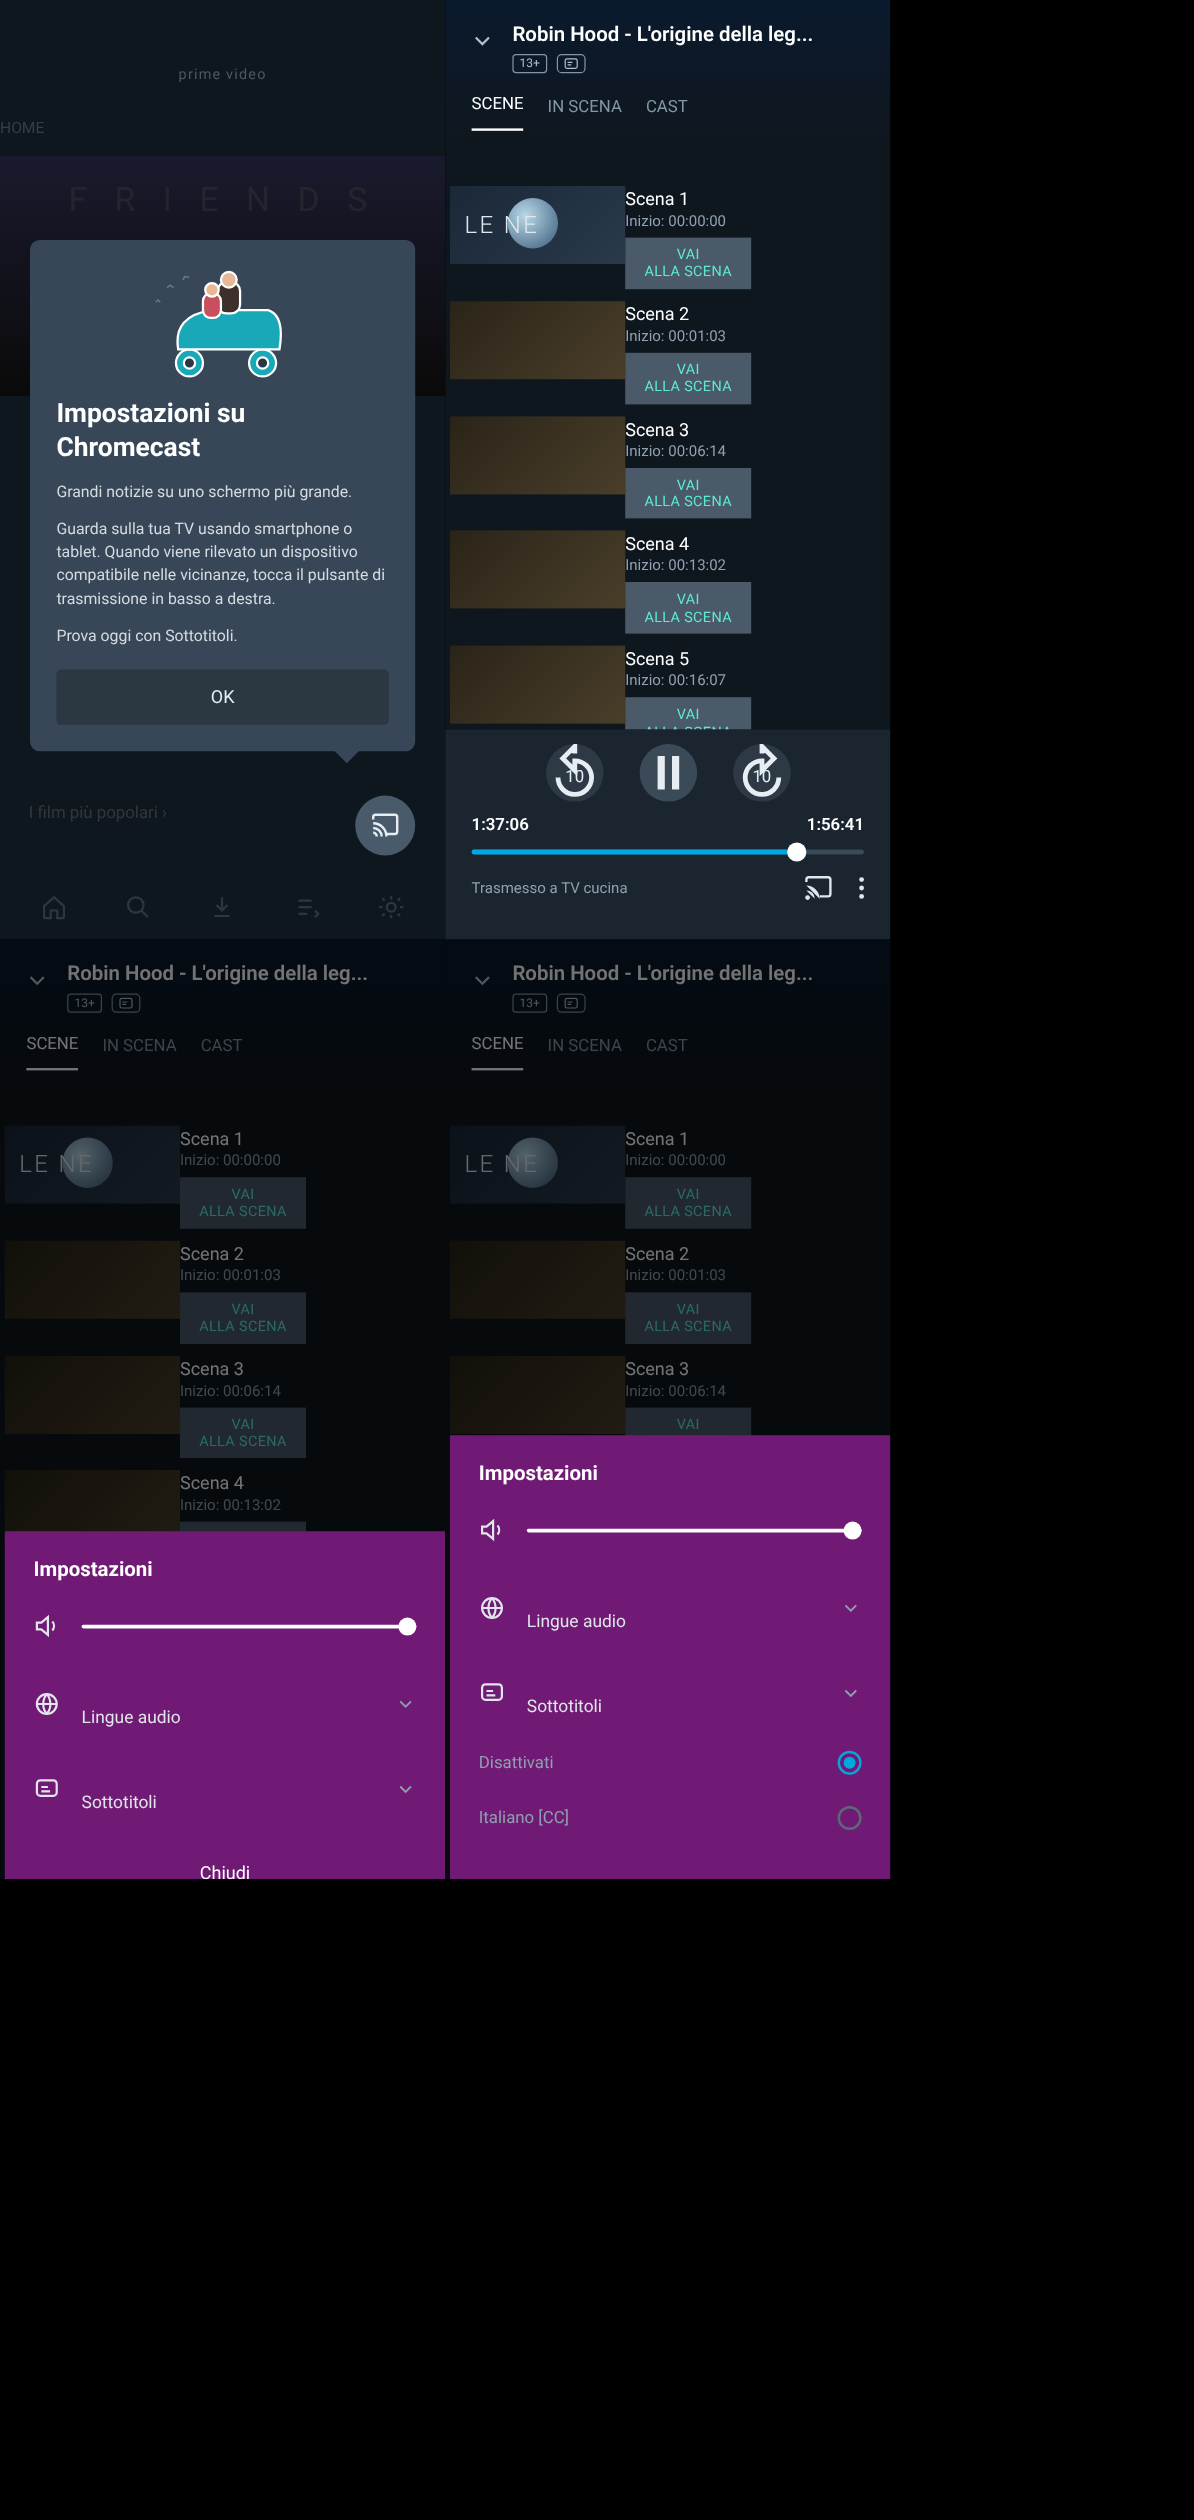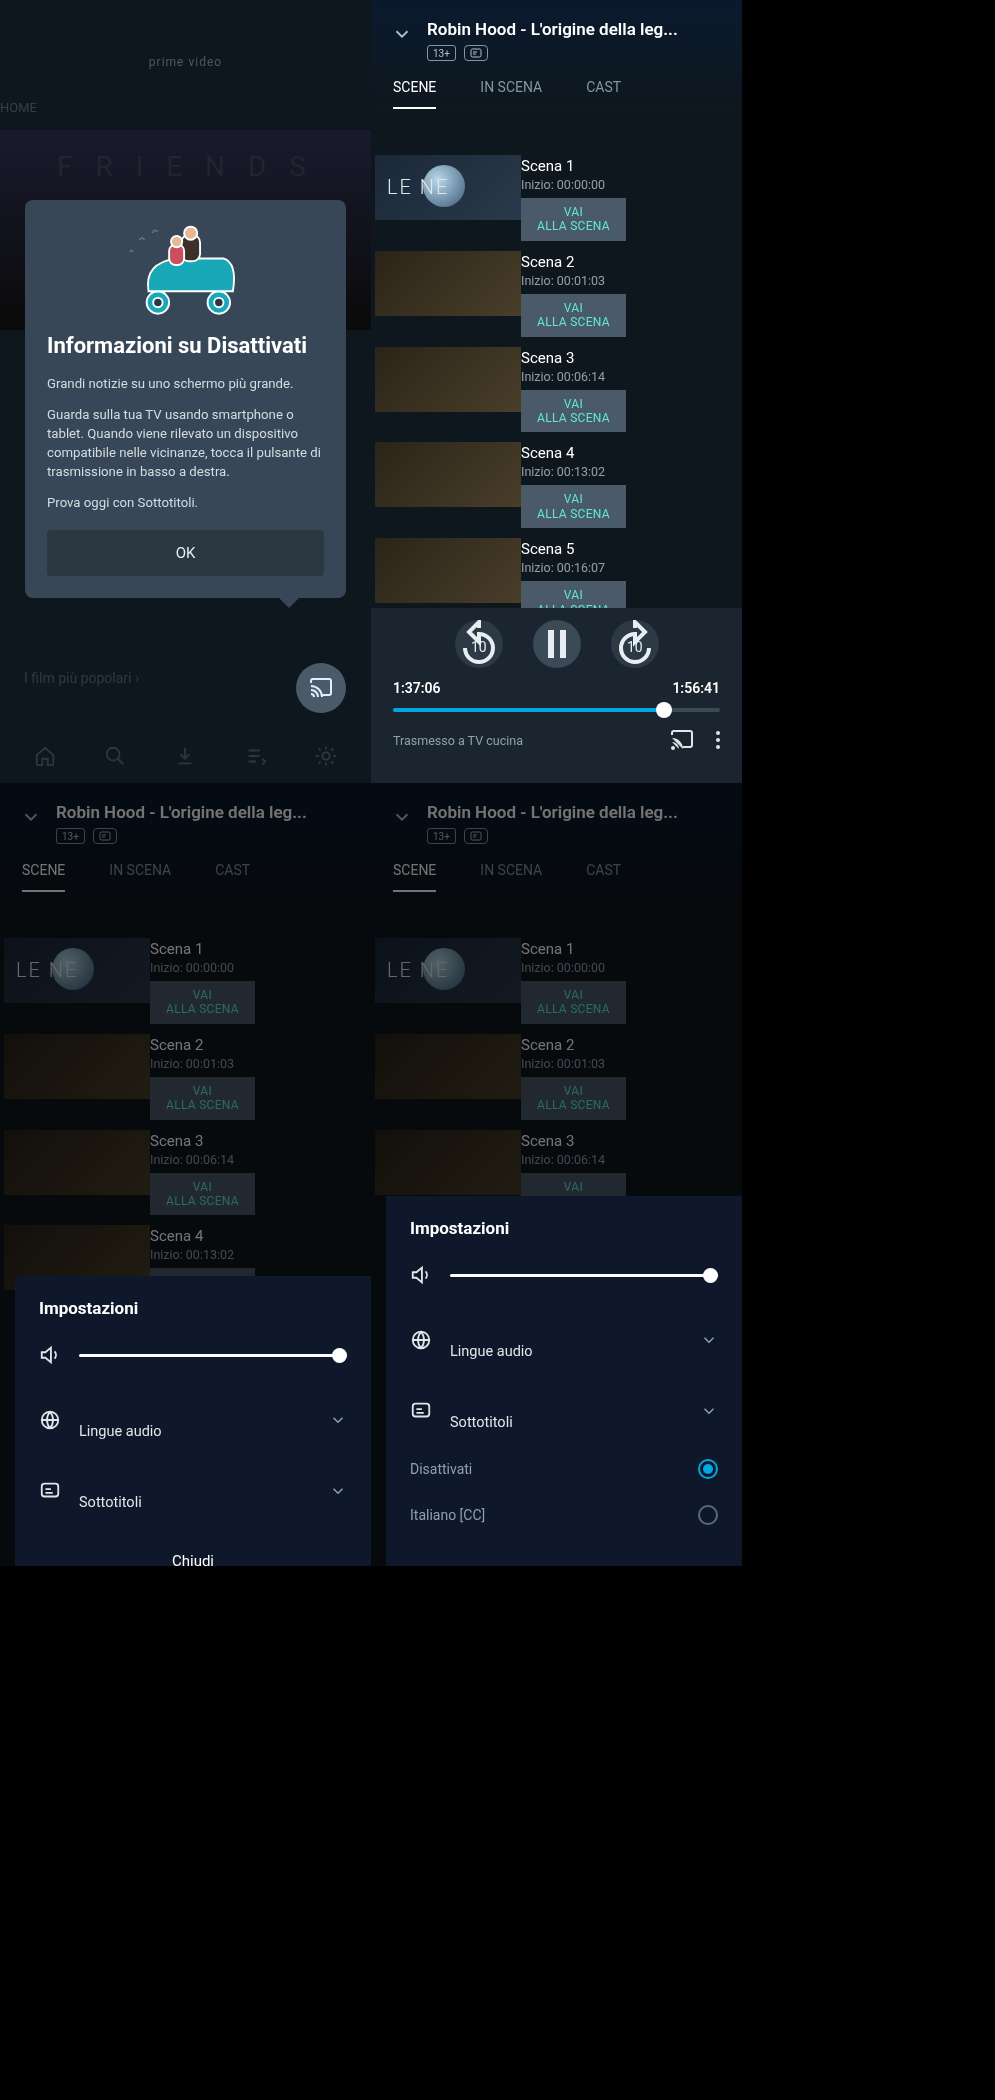--- a/index.html
+++ b/index.html
@@ -35,21 +35,21 @@
 
 
 .player { position:absolute; inset:0; background:linear-gradient(180deg,#0a1a2e 0%,#0f171e 15%,#0f171e 100%); color:#fff; }
 .player.dim::before { content:""; position:absolute; inset:0; background:rgba(0,0,0,0.55); z-index:5; pointer-events:none; }
 .pl-head { display:flex; align-items:flex-start; padding:18px 20px 0; gap:14px; }
 .pl-head .chev { width:22px; height:22px; color:#b3c0cc; flex-shrink:0; margin-top:5px; }
 .pl-title { font-size:17px; font-weight:600; line-height:1.3; }
 .pl-meta { display:flex; gap:8px; margin-top:5px; align-items:center; }
 .badge, .ccbadge { border:1px solid #8197a4; border-radius:3px; padding:0 5px; font-size:10px; color:#b3c0cc; height:16px; display:flex; align-items:center; }
 .ccbadge { border-radius:4px; }
-.tabs { display:flex; gap:44px; padding:18px 22px 0; font-size:14px; }
+.tabs { display:flex; gap:20px; padding:18px 22px 0; font-size:14px;align-items:flex-end; }
 .tab { color:#8197a4; padding-bottom:12px; }
 .tab.active { color:#fff; border-bottom:2px solid #fff; }
 .scene-list { position:absolute; top:150px; left:0; right:0; bottom:175px; overflow:hidden; }
 .scene-row { display:flex; padding:5px 4px; }
 .thumb { width:146px; height:65px; background:linear-gradient(135deg,#1a2838,#2a3a4a); flex-shrink:0; position:relative; overflow:hidden; }
 .thumb.leone::after { content:"LE   NE"; position:absolute; top:20px; left:12px; color:#e0e6ea; font-size:20px; font-weight:300; letter-spacing:2px; }
 .thumb.leone::before { content:""; position:absolute; top:10px; left:48px; width:42px; height:42px; border-radius:50%; background:radial-gradient(circle at 35% 35%,#b8d8e8,#3a5a78); }
 .thumb.gen { background:linear-gradient(135deg,#2a2418,#4a3e2a); }
 .scene-info { flex:1; }
 .scene-name { font-size:15px; color:#fff; margin-top:2px; }
@@ -65,21 +65,21 @@
 .seek-fill { position:absolute; left:0; top:0; bottom:0; background:#00a8e1; border-radius:2px; }
 .seek-dot { position:absolute; top:-6px; width:16px; height:16px; border-radius:50%; background:#fff; margin-left:-8px; }
 .cast-row { display:flex; justify-content:space-between; align-items:center; margin-top:16px; }
 .cast-txt { font-size:12.5px; color:#8fa0b0; }
 .cast-icons { display:flex; gap:22px; align-items:center; }
 .cast-icons svg { width:24px; height:24px; color:#e0e6ea; }
 .dots { display:flex; flex-direction:column; gap:3px; }
 .dots span { width:4px; height:4px; border-radius:50%; background:#e0e6ea; }
 
 
-.sheet { position:absolute; left:15px; right:0; bottom:0; background:#0f172a; color:#fff; z-index:10; }
+.sheet { position:absolute; left:4px; right:0; bottom:0; background:#701a75; color:#fff; z-index:10; }
 .sheet h3 { padding:22px 24px 16px; font-size:17px; font-weight:700; }
 .vol-row { display:flex; align-items:center; gap:18px; padding:10px 24px 18px; }
 .vol-row svg { width:22px; height:22px; color:#e0e6ea; }
 .vol-track { flex:1; height:3px; background:#fff; position:relative; border-radius:2px; }
 .vol-dot { position:absolute; right:0; top:-6px; width:15px; height:15px; border-radius:50%; background:#fff; }
 .opt-row { display:flex; align-items:center; gap:18px; padding:15px 24px; font-size:14.5px; color:#e0e6ea; }
 .opt-row .label { flex:1;margin-top:24px; }
 .opt-row svg.lead { width:22px; height:22px; }
 .opt-row svg.tail { width:18px; height:18px; color:#8fa0b0; }
 .sub-opt { display:flex; align-items:center; padding:13px 24px; font-size:14px; color:#8fa0b0; }
@@ -140,21 +140,21 @@
         <circle cx="115" cy="82" r="12" fill="#19a8b8"></circle>
           <circle cx="115" cy="82" r="5" fill="#2a3744"></circle>
         <path d="M40 70 Q35 40 70 35 L120 35 Q135 40 130 70 Z" fill="#19a8b8"></path>
         <rect x="75" y="10" width="20" height="28" rx="8" fill="#3d2f2a"></rect>
         <circle cx="85" cy="8" r="7" fill="#e8b896"></circle>
         <rect x="62" y="20" width="16" height="22" rx="7" fill="#c94f5e"></rect>
         <circle cx="70" cy="17" r="6" fill="#e8b896"></circle>
         <path d="M30 15 l3 -2 l3 2 M44 8 l2 -3 l4 1 M20 28 l2 -2 l2 2" stroke="#5a7a8a" stroke-width="1.5"></path>
       </svg>
     </div>
-    <h2>Informazioni su Disattivati</h2>
+    <h2>Impostazioni su Chromecast</h2>
     <p>Grandi notizie su uno schermo più grande.</p>
     <p>Guarda sulla tua TV usando smartphone o tablet. Quando viene rilevato un dispositivo compatibile nelle vicinanze, tocca il pulsante di trasmissione in basso a destra.</p>
     <p>Prova oggi con Sottotitoli.</p>
     <button class="okbtn">OK</button>
     <div class="tail"></div>
   </div>
 
   <div class="cast-fab">
     <svg viewBox="0 0 24 24">
         <path d="M2 7V5a2 2 0 012-2h16a2 2 0 012 2v12a2 2 0 01-2 2h-7"></path>

